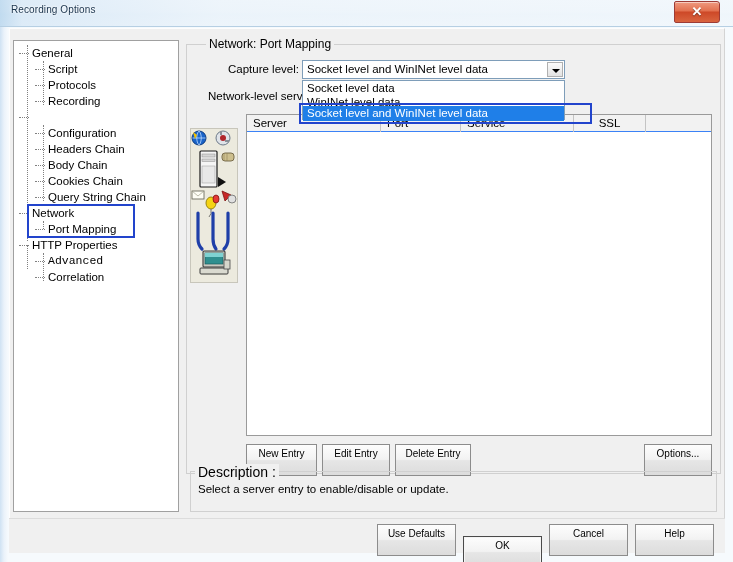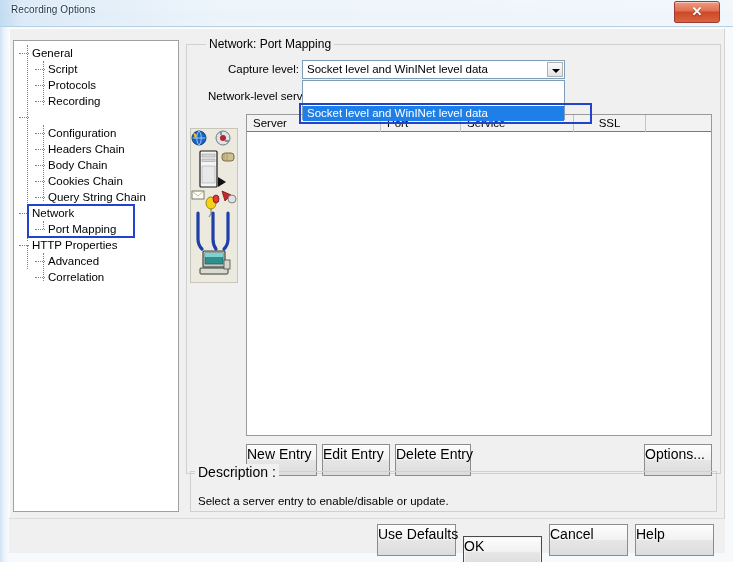--- a/index.html
+++ b/index.html
@@ -164,43 +164,42 @@
   }
   .lvdiv{
     position:absolute;top:17px;bottom:0;width:0;border-left:1px solid #ffffff;
   }
   
   .btn{
     position:absolute;height:32px;
     background:linear-gradient(to bottom,#fdfdfd 0%,#f2f2f2 48%,#e6e6e6 52%,#dcdcdc 100%);
     border:1px solid #8c8c8c;
     box-sizing:border-box;
-    font-size:14px;color:#000;
-    text-align:left;line-height:18px;
+    font-size:10px;color:#000;
+    text-align:center;line-height:18px;
     cursor:pointer;white-space:nowrap;
   }
   .btn.def{
     border:1px solid #4a4a4a;
     box-shadow:inset 0 0 0 1px #f4f4f4;
     margin-top:12px;
   }
   
   #grp-desc{
     position:absolute;left:190px;top:471px;width:527px;height:41px;
     border:1px solid #d0d0d0;
     box-sizing:border-box;
   }
   #grp-desc-legend{
     position:absolute;left:195px;top:464px;background:#f0f0f0;padding:0 3px;
     font-size:14px;color:#000;white-space:nowrap;
   }
   #desc-text{
     position:absolute;left:198px;top:483px;font-size:11.5px;color:#000;
     white-space:nowrap;
-    margin-top:12px;
   }
   
   #bottombar{
     position:absolute;left:9px;top:518px;width:716px;height:35px;
     background:#f0f0f0;
     border-top:1px solid #dcdcdc;
     box-sizing:border-box;
   }
 </style>
 </head>
@@ -274,21 +273,21 @@
     <div class="tdash" style="left:21px;top:140px;width:10px;"></div>
     <div class="tdash" style="left:21px;top:156px;width:10px;"></div>
 
     <div class="tdot" style="left:29px;top:180px;height:8px;"></div>
     <div class="tnode" style="left:32px;top:180px;">
       <span class="lbl">Port Mapping</span>
     </div>
     <div class="tdash" style="left:21px;top:188px;width:10px;"></div>
 
     <div class="tdot" style="left:29px;top:212px;height:28px;"></div>
-    <div class="tnode" style="left:32px;top:212px;">
+    <div class="tnode" style="left:32px;top:212px;font-family:Liberation Mono, monospace;">
       <span class="lbl">Advanced</span>
     </div>
     <div class="tnode" style="left:32px;top:228px;">
       <span class="lbl">Correlation</span>
     </div>
     <div class="tdash" style="left:21px;top:220px;width:10px;"></div>
     <div class="tdash" style="left:21px;top:236px;width:10px;"></div>
   </div>
 
   <div id="grp-main"></div>
@@ -372,19 +371,21 @@
   <div class="btn" style="left:635px;top:524px;width:79px;">Help</div>
 
   <div id="combo">
     <div class="val">Socket level and WinINet level data</div>
     <div class="arrowbox">
       <div class="arrow"></div>
     </div>
   </div>
 
   <div id="dropdown">
+    <div class="ddopt">Socket level data</div>
+    <div class="ddopt">WinINet level data</div>
   </div>
   <div id="dd-selected-row">Socket level and WinINet level data</div>
 
   <div class="annot" style="left:27px;top:204px;width:108px;height:34px;"></div>
   <div class="annot" style="left:299px;top:103px;width:293px;height:21px;"></div>
 
 </div>
 
 </body></html>

